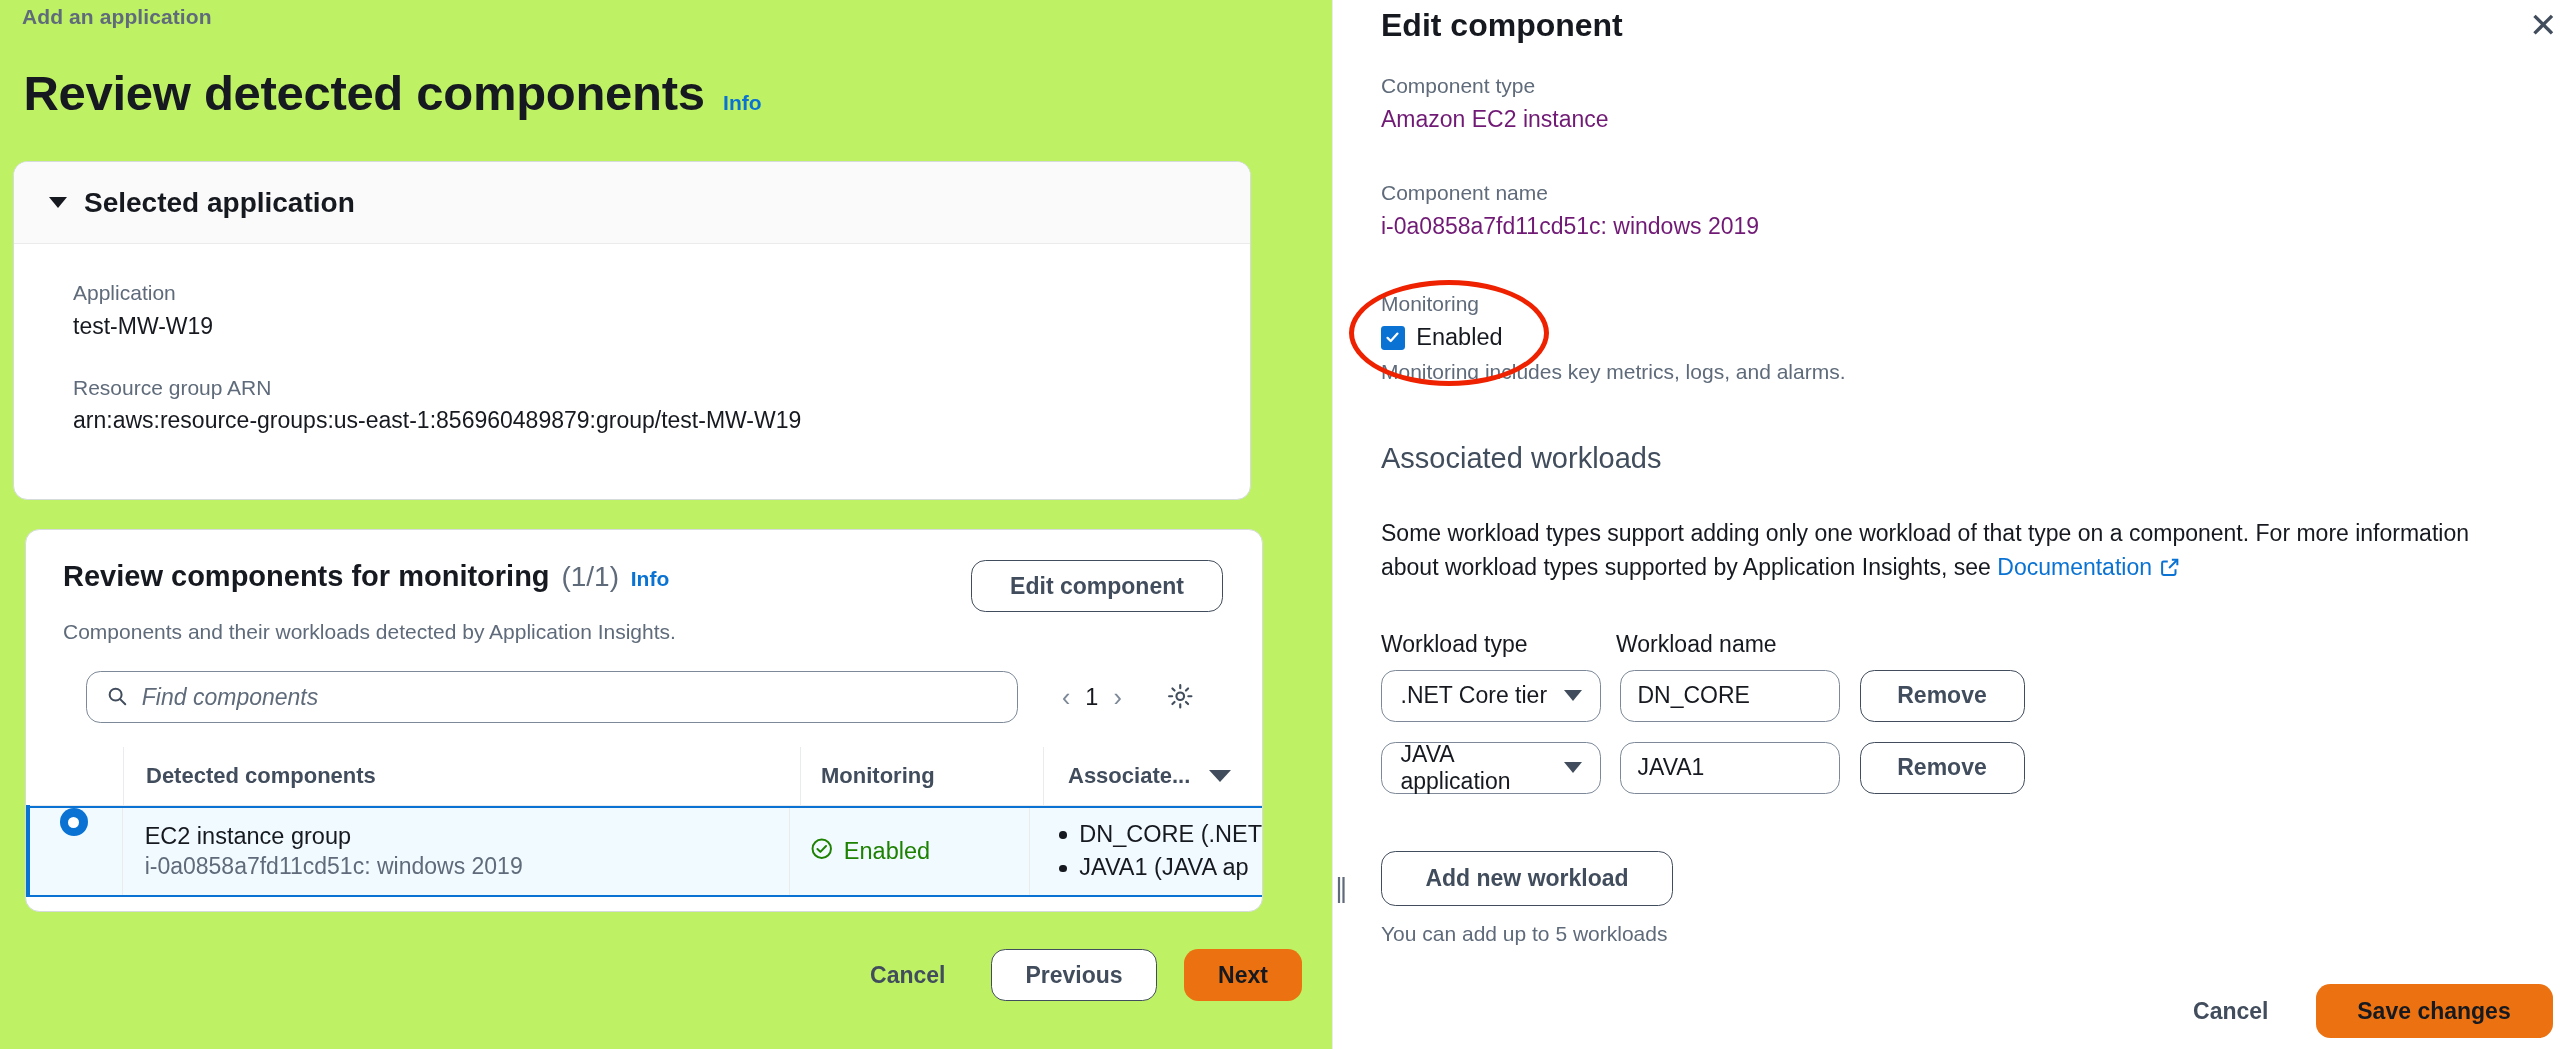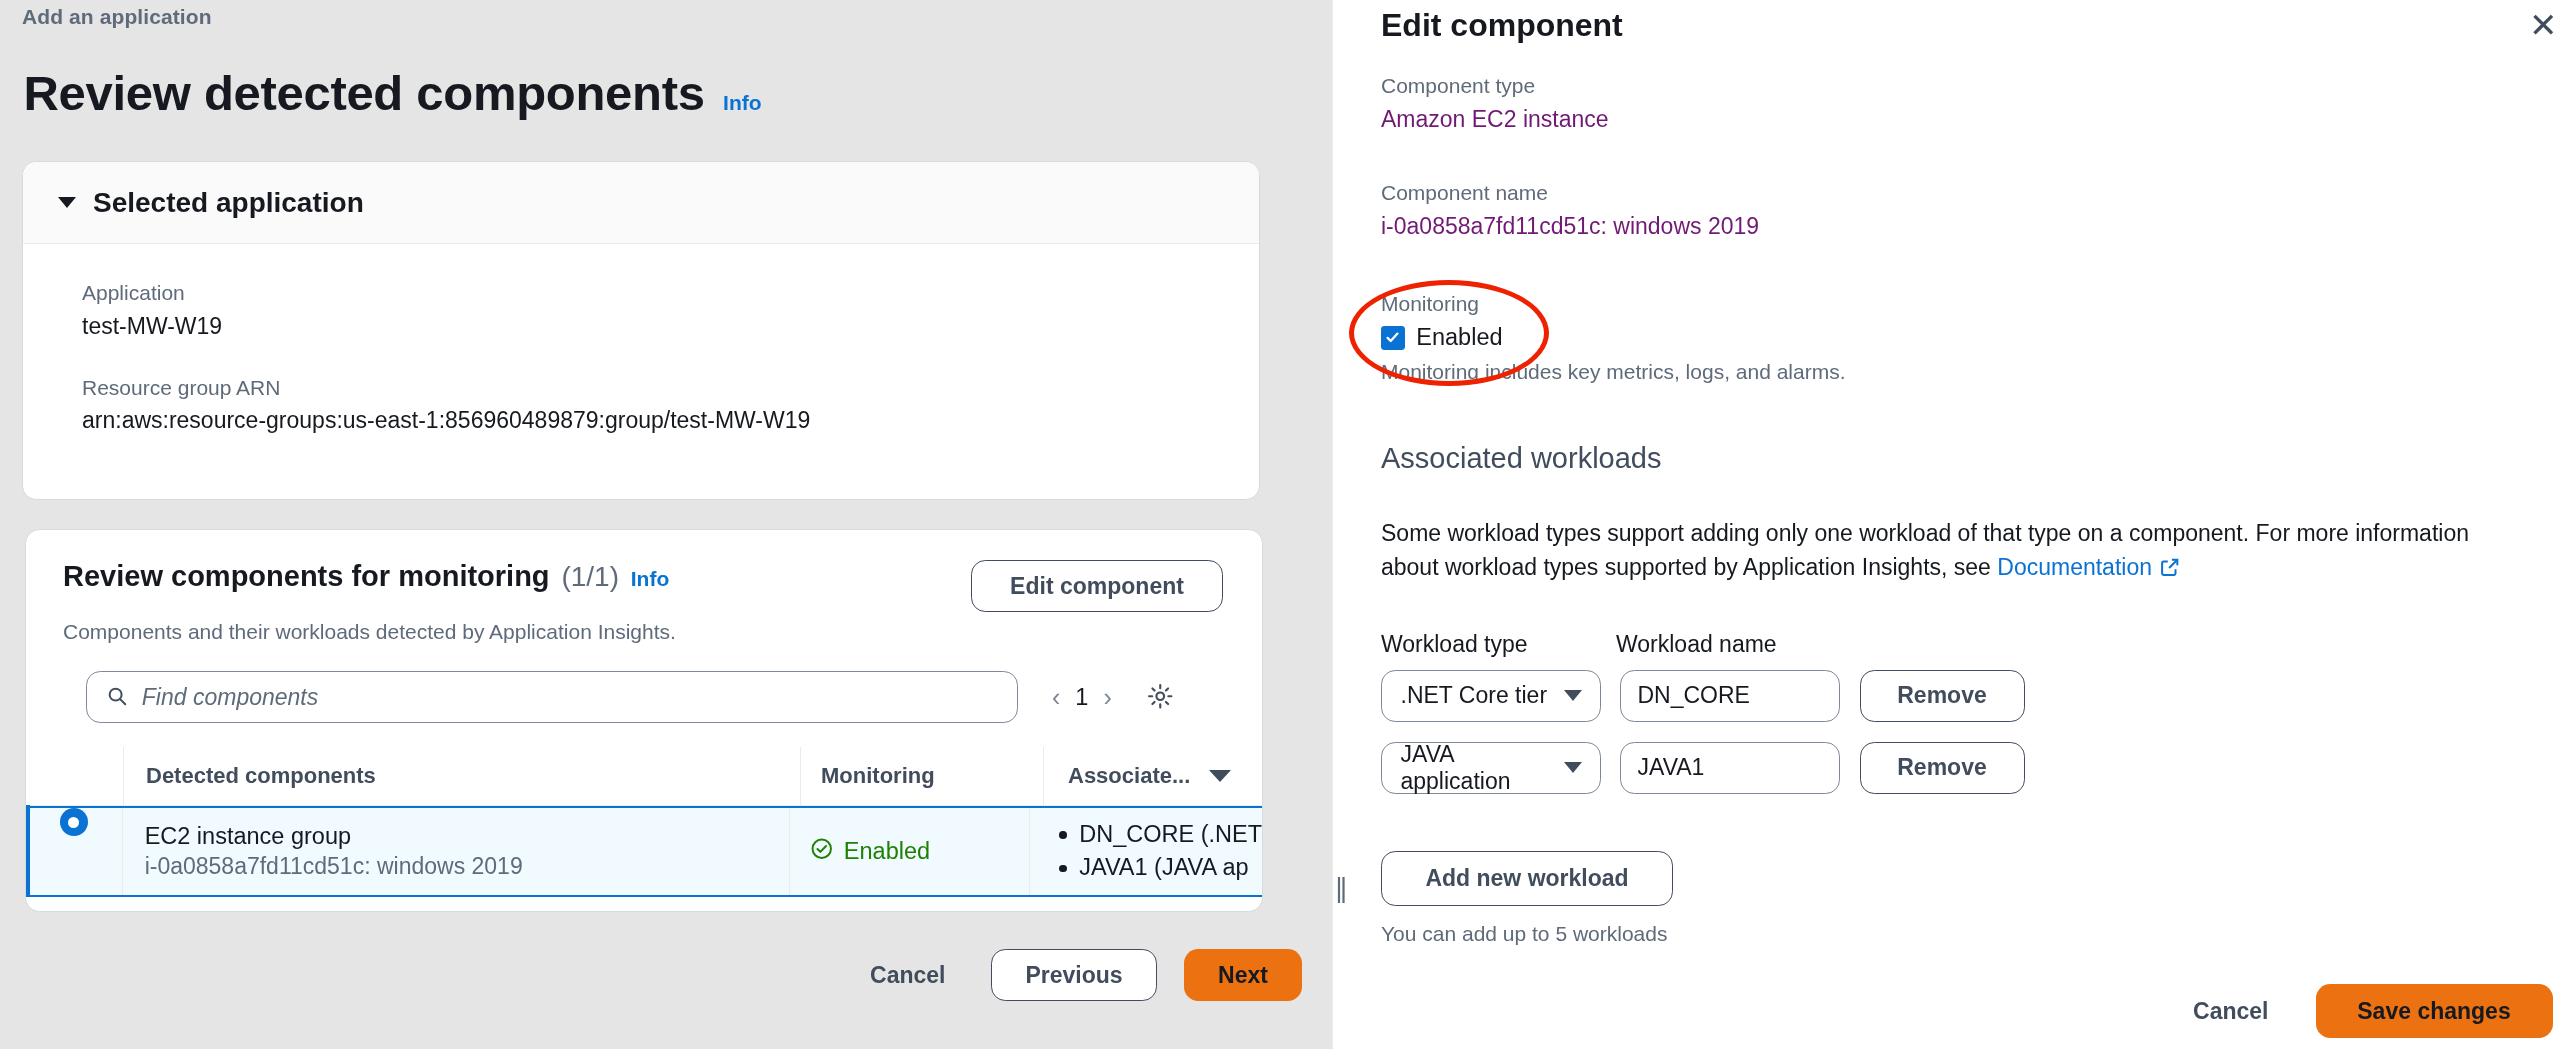--- a/index.html
+++ b/index.html
@@ -8,21 +8,21 @@
     font-family: "Liberation Sans", sans-serif;
     background: #ffffff;
     overflow: hidden;
   }
   .screen { position: relative; width: 2576px; height: 1050px; display: flex; }
 
   
   .left-pane {
     position: relative;
     width: 1332px; height: 1050px;
-    background: #e5e5e5;
+    background: #bef264;
     overflow: hidden;
   }
   .breadcrumb {
     position: absolute; left: 22px; top: 5px;
     font-size: 21px; font-weight: 700; color: #5f6b7a;
     letter-spacing: 0.1px;
   }
   .page-title-row {
     position: absolute; left: 23.5px; top: 65px;
     display: flex; align-items: baseline; gap: 18.5px;
@@ -30,21 +30,21 @@
   .page-title { font-size: 49px; font-weight: 700; color: #16191f; letter-spacing: -0.3px; }
   .info-link { font-size: 21px; color: #0972d3; font-weight: 700; cursor: pointer; }
 
   
   .panel {
     position: absolute;
     background: #ffffff;
     border: 0.8px solid #d5dbdb;
     border-radius: 14.3px;
   }
-  #selected-app-panel { left: 22px; top: 161px; width: 1238px; height: 339px; }
+  #selected-app-panel { left: 13px; top: 161px; width: 1238px; height: 339px; }
   .panel-header {
     height: 82px;
     background: #fafafa;
     border-bottom: 0.8px solid #e9ebed;
     border-radius: 13.4px 13.4px 0 0;
     display: flex; align-items: center;
     padding-left: 35px;
   }
   .caret {
     width: 0; height: 0;
@@ -84,21 +84,21 @@
   }
   .btn-primary {
     background: #ec7211; color: #16191f; border: none;
   }
   .btn-link { background: transparent; border: none; color: #414d5c; }
 
   #edit-component-btn { width: 252px; height: 52px; }
 
   .toolbar-row {
     display: flex; align-items: center;
-    padding: 0 37px 0 60px; margin-top: 27px; gap: 4px;
+    padding: 0 37px 0 60px; margin-top: 27px; gap: 14px;
   }
   .search-box {
     width: 932px; height: 52px;
     border: 1.7px solid #7d8998; border-radius: 14.3px;
     background: #ffffff;
     display: flex; align-items: center; padding: 0 18.5px;
     gap: 14.3px;
   }
   .search-box input {
     border: none; outline: none; background: transparent;

